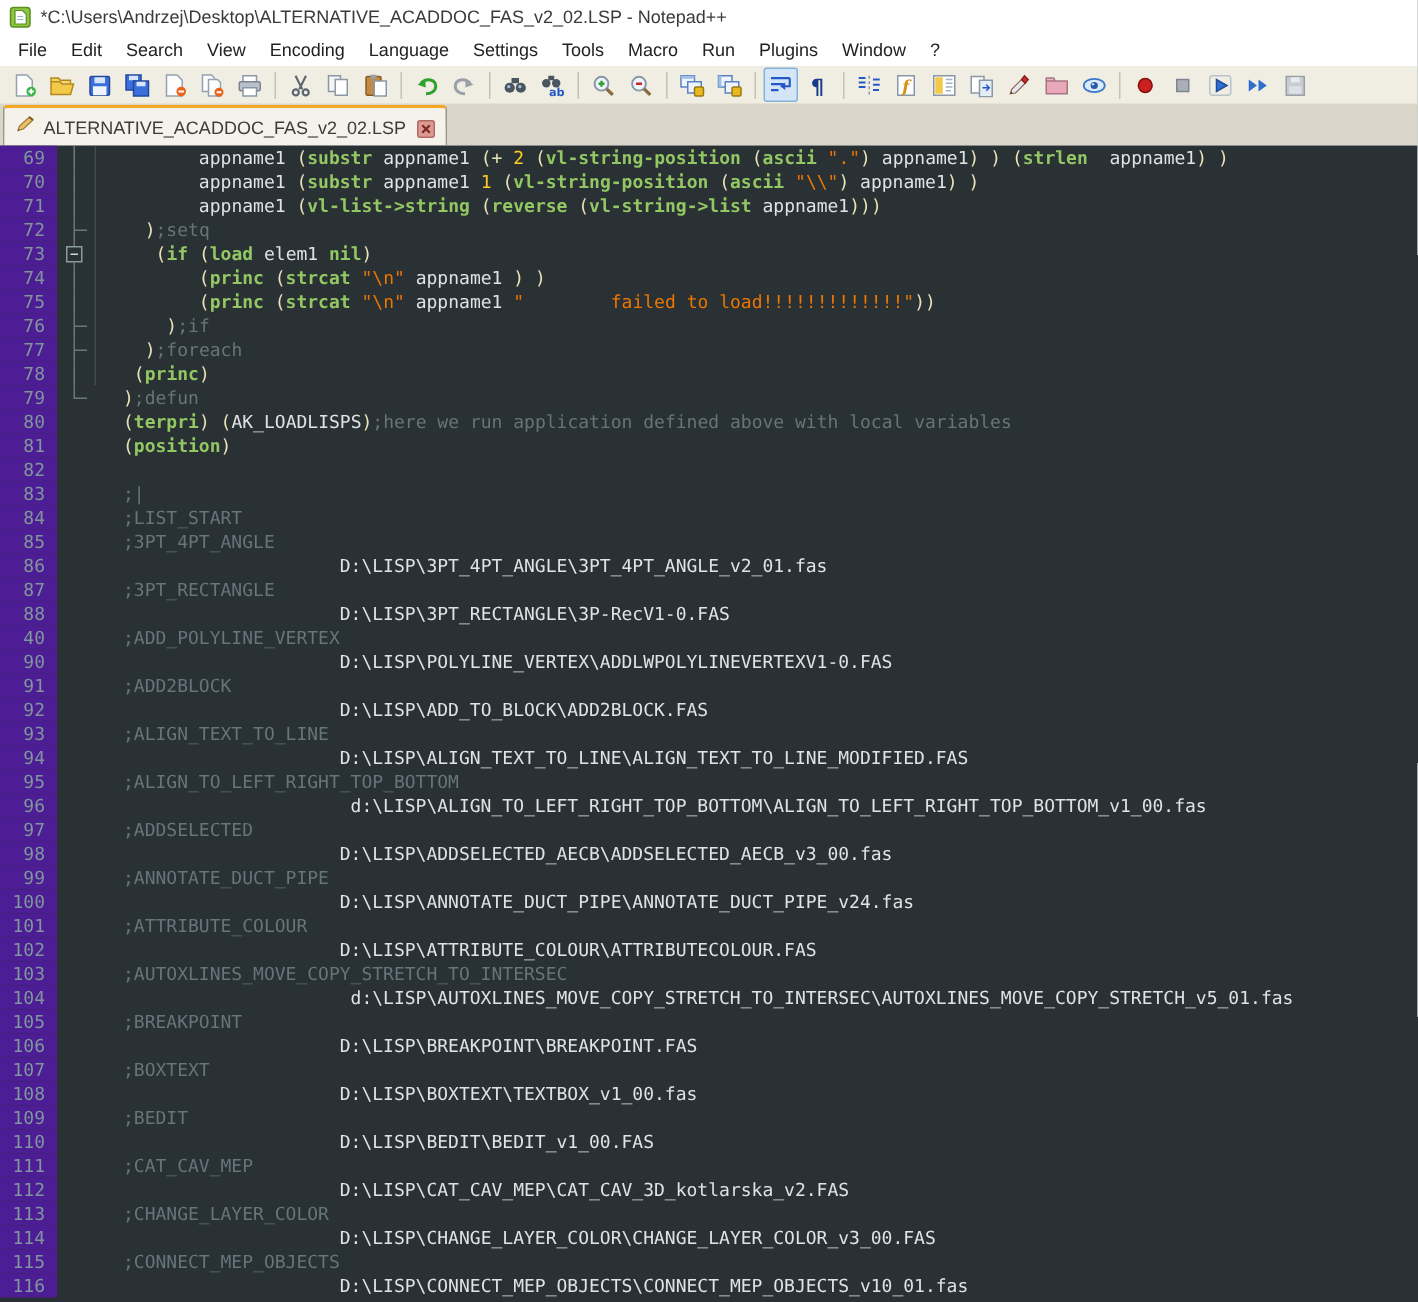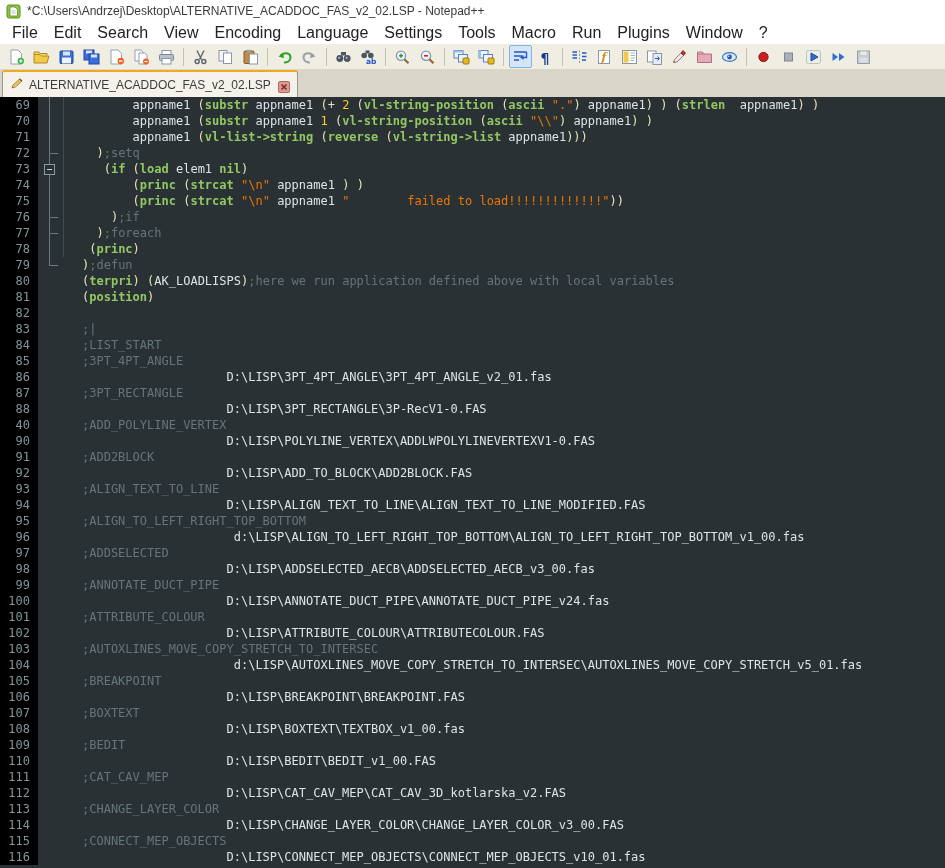--- a/index.html
+++ b/index.html
@@ -6,42 +6,42 @@
     font-family:"Liberation Sans",sans-serif;}
   .window{width:945px;height:868px;display:flex;flex-direction:column;}
 
   
   .titlebar{height:22px;background:#ffffff;display:flex;align-items:center;padding-left:6px;flex:0 0 auto;}
   .app-icon{width:15px;height:15px;margin-right:6px;flex:0 0 auto;}
   .title-text{font-size:12px;color:#3a3a3a;white-space:nowrap;}
 
   
   .menubar{height:22px;background:#ffffff;display:flex;align-items:center;padding-left:4px;flex:0 0 auto;}
-  .menu-item{font-size:16px;color:#222;padding:2px 8px;white-space:nowrap;}
+  .menu-item{font-size:12px;color:#222;padding:2px 8px;white-space:nowrap;}
 
   
   .toolbar{height:25px;background:#f0eee3;border-bottom:1px solid #dcd8c8;display:flex;align-items:center;
     padding-left:4px;flex:0 0 auto;}
   .tbtn{width:21px;height:21px;display:flex;align-items:center;justify-content:center;margin:0 1px;border:1px solid transparent;border-radius:2px;}
   .tbtn.pressed{background:#d3e5f7;border:1px solid #84b2dd;}
   .tsep{width:1px;height:18px;background:#c6c2b2;margin:0 4px;}
 
   
   .tabbar{height:27px;background:#d9d5c9;display:flex;align-items:flex-end;padding-left:2px;flex:0 0 auto;}
   .tab{height:25px;background:#f4f2ea;border:1px solid #9a968a;border-bottom:none;border-top:2px solid #f5a623;
     border-radius:3px 3px 0 0;display:flex;align-items:center;padding:0 7px;}
   .tab-label{font-size:12px;color:#3c3c3c;margin:0 7px 0 5px;white-space:nowrap;}
   .tab-close{width:12px;height:12px;flex:0 0 auto;}
 
   
   .editor{flex:1 1 auto;background:#293134;position:relative;overflow:hidden;
     font-family:"DejaVu Sans Mono","Liberation Mono",monospace;font-size:12px;}
   .rows{position:relative;}
   .row{height:16px;line-height:16px;display:flex;white-space:pre;}
-  .ln{width:38px;flex:0 0 auto;background:#000000;color:#81969a;text-align:right;padding-right:8px;box-sizing:border-box;}
+  .ln{width:38px;flex:0 0 auto;background:#4c1d95;color:#81969a;text-align:right;padding-right:8px;box-sizing:border-box;}
   .fold{width:24px;flex:0 0 auto;position:relative;}
   .code{flex:1 1 auto;white-space:pre;margin-left:20px;}
   .tk-d{color:#e0e2e4}
   .tk-k{color:#93c763;font-weight:bold}
   .tk-s{color:#ec7600}
   .tk-n{color:#ffcd22}
   .tk-o{color:#e8e2b7}
   .tk-c{color:#66747b}
 
   

